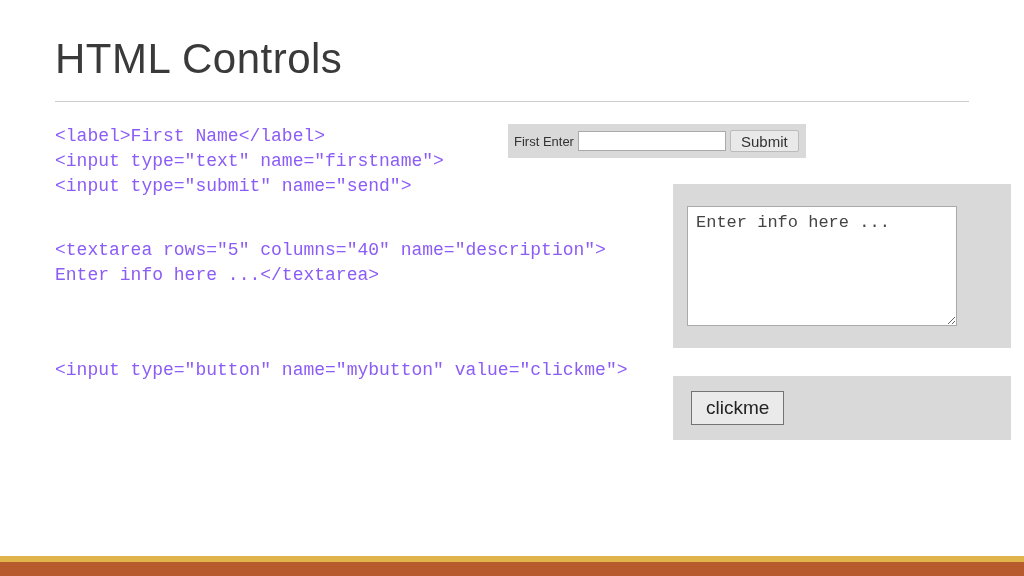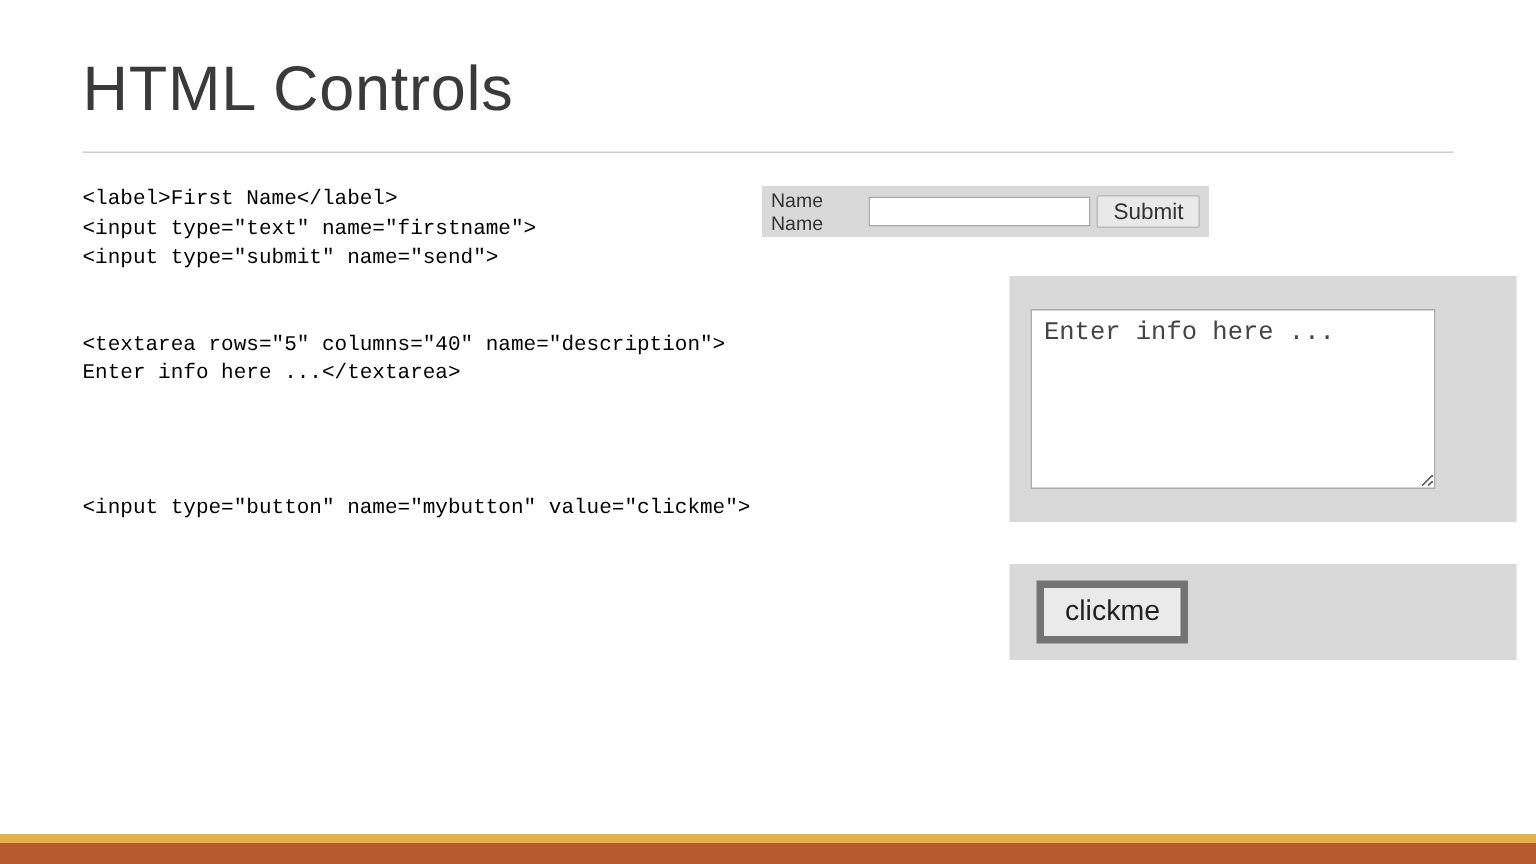--- a/index.html
+++ b/index.html
@@ -27,22 +27,22 @@
     .hr {
       border: none;
       border-top: 1px solid #ccc;
       margin-bottom: 22px;
     }
     .content {
       position: relative;
     }
     .code-block {
       font-family: Consolas, "Courier New", monospace;
-      font-size: 14px;
-      color: #000000;
+      font-size: 18px;
+      color: #8b5cf6;
       line-height: 1.4;
       white-space: pre;
     }
     .code-block-1 { margin-bottom: 38px; }
     .code-block-2 { margin-bottom: 70px; }
     .code-block-3 { }
 
     .demo-box {
       background: #d9d9d9;
       position: absolute;
@@ -107,21 +107,21 @@
       top: 252px;
       left: 618px;
       width: 338px;
       height: 64px;
       align-items: center;
       padding: 0 18px;
     }
     .demo3 button {
       padding: 5px 14px;
       background: #eaeaea;
-      border: 5px solid #737373;
+      border: 1px solid #737373;
       font-size: 19px;
       font-family: Arial, sans-serif;
       color: #222;
       cursor: pointer;
     }
 
     .footer-bar {
       position: absolute;
       bottom: 0;
       left: 0;
@@ -149,21 +149,21 @@
   <div class="content">
 
     <pre class="code-block code-block-1">&lt;label&gt;First Name&lt;/label&gt;
 &lt;input type="text" name="firstname"&gt;
 &lt;input type="submit" name="send"&gt;</pre>
     <pre class="code-block code-block-2">&lt;textarea rows="5" columns="40" name="description"&gt;
 Enter info here ...&lt;/textarea&gt;</pre>
     <pre class="code-block code-block-3">&lt;input type="button" name="mybutton" value="clickme"&gt;</pre>
 
     <div class="demo-box demo1">
-      <span>Name Name</span>
+      <span>First Enter</span>
       <input type="text" style="">
       <button type="button">Submit</button>
     </div>
 
     <div class="demo-box demo2">
       <textarea rows="5" cols="40" style="">Enter info here ...</textarea>
     </div>
 
     <div class="demo-box demo3">
       <button type="button">clickme</button>

